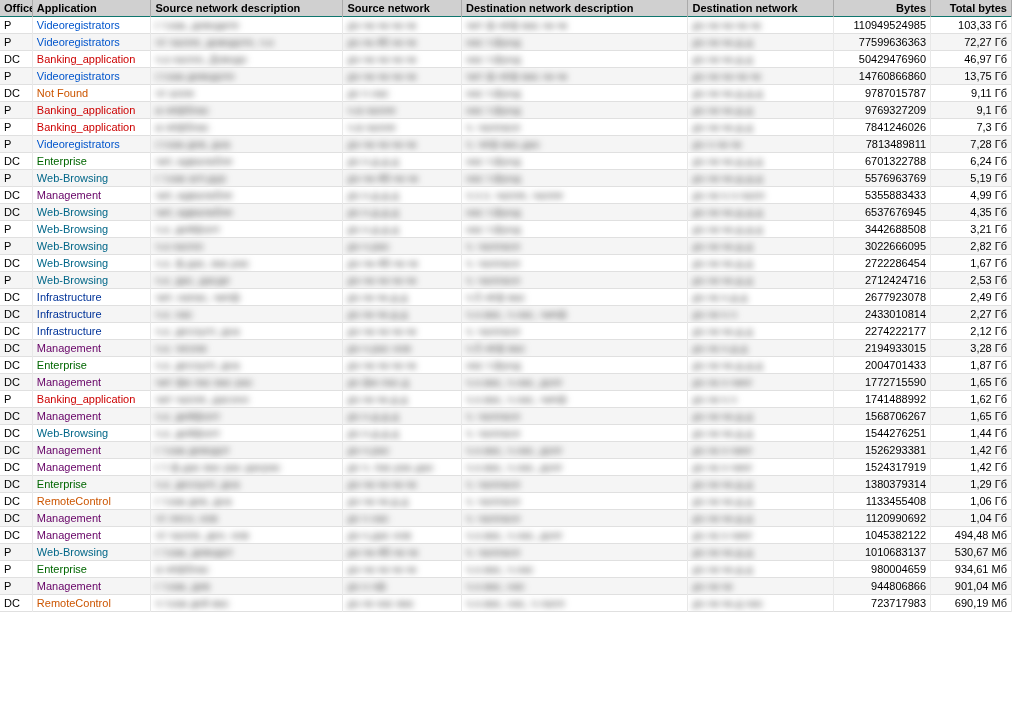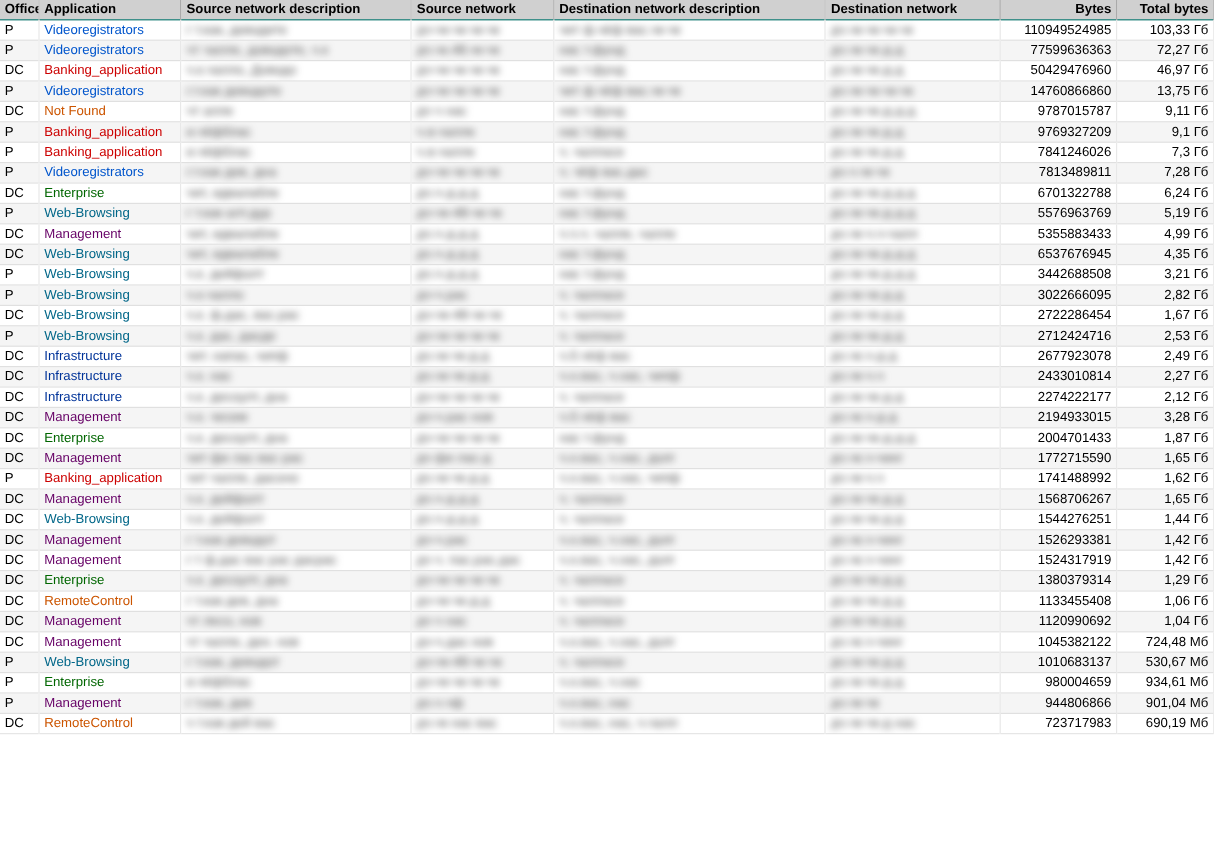--- a/index.html
+++ b/index.html
@@ -380,21 +380,21 @@
     <td class="col-total">1,04 Гб</td>
   </tr>
       <tr>
     <td class="col-office">DC</td>
     <td class="col-app" style="color:#660066">Management</td>
     <td class="col-src-desc"><span class="blurred">чт чалле, ден. нов</span></td>
     <td class="col-src-net"><span class="blurred">дч-ч.дас нов</span></td>
     <td class="col-dst-desc"><span class="blurred">ч.н.вас, ч.нас, долг</span></td>
     <td class="col-dst-net"><span class="blurred">дч.чк.ч-чинг</span></td>
     <td class="col-bytes">1045382122</td>
-    <td class="col-total">724,48 Мб</td>
+    <td class="col-total">494,48 Мб</td>
   </tr>
       <tr>
     <td class="col-office">P</td>
     <td class="col-app" style="color:#006688">Web-Browsing</td>
     <td class="col-src-desc"><span class="blurred">г т.как, деводот</span></td>
     <td class="col-src-net"><span class="blurred">дч-чк-48-чк-чк</span></td>
     <td class="col-dst-desc"><span class="blurred">ч. чалласе</span></td>
     <td class="col-dst-net"><span class="blurred">дч.чк-чк-д-д</span></td>
     <td class="col-bytes">1010683137</td>
     <td class="col-total">530,67 Мб</td>

